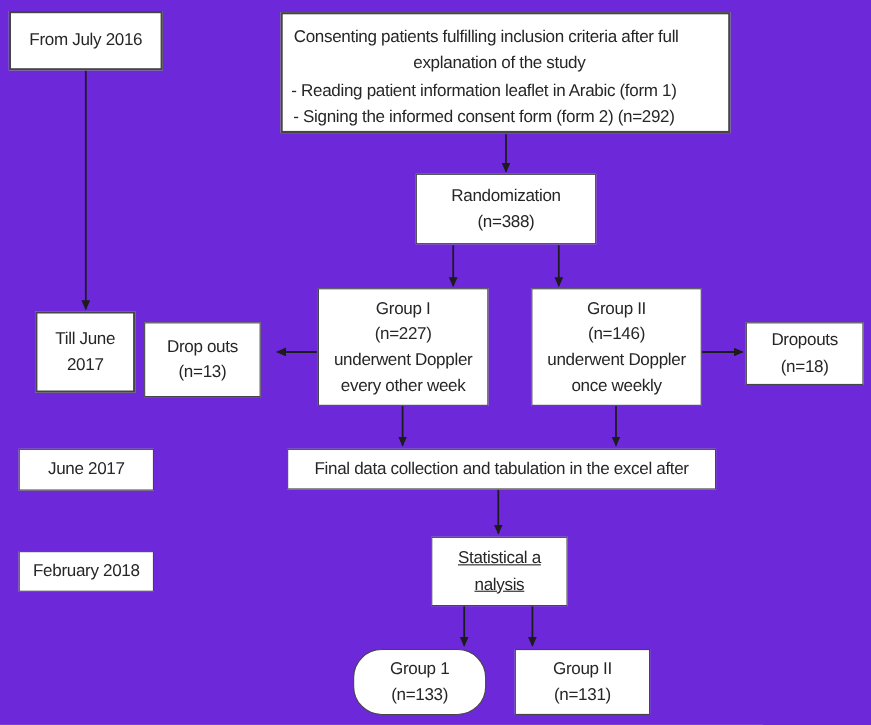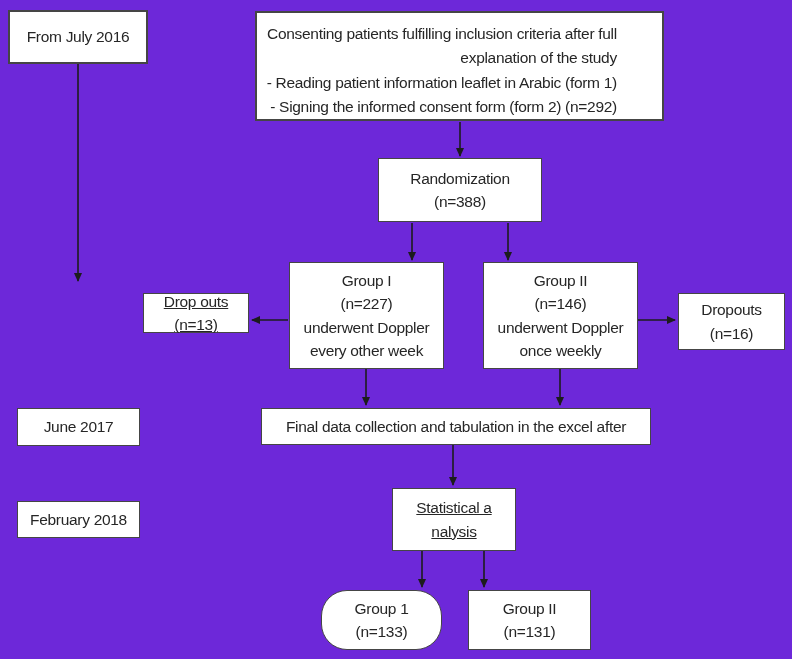--- a/index.html
+++ b/index.html
@@ -36,34 +36,34 @@
     white-space: pre-line;
     font-size: 15.5px;
     line-height: 1.5;
     letter-spacing: -0.3px;
     color: #262626;
   }
   .box.thin { border-width: 1.5px; }
   .box.hairline { border-width: 1px; }
   .box.left-align {
     justify-content: flex-start;
-    text-align: right;
+    text-align: center;
     white-space: pre;
     align-items: flex-start;
     padding: 9px 0 0 6px;
     line-height: 1.58;
   }
   
   #b-from-july   { left: 8px;   top: 10px;  width: 140px; height: 54px; }
   #b-consent     { left: 255px; top: 11px;  width: 409px; height: 110px; }
   #b-random      { left: 378px; top: 158px; width: 164px; height: 64px; }
   #b-group1      { left: 289px; top: 262px; width: 155px; height: 107px; }
   #b-group2      { left: 483px; top: 262px; width: 155px; height: 107px; }
   #b-till-june   { left: 32px;  top: 283px; width: 91px;  height: 74px; }
-  #b-dropl       { left: 143px; top: 293px; width: 106px; height: 40px; text-decoration: underline; }
+  #b-dropl       { left: 131px; top: 293px; width: 106px; height: 68px; }
   #b-dropr       { left: 678px; top: 293px; width: 107px; height: 57px; }
   #b-october     { left: 17px;  top: 408px; width: 123px; height: 38px; }
   #b-final       { left: 261px; top: 408px; width: 390px; height: 37px; }
   #b-january     { left: 17px;  top: 501px; width: 123px; height: 37px; }
   #b-stats       { left: 392px; top: 488px; width: 124px; height: 63px; text-decoration: underline; }
   #b-group1-end  { left: 321px; top: 590px; width: 121px; height: 60px; border-radius: 26px; }
   #b-group2-end  { left: 468px; top: 590px; width: 123px; height: 60px; }
 </style>
 </head>
 <body>
@@ -86,20 +86,22 @@
       <line x1="366" y1="369" x2="366" y2="405" marker-end="url(#ah)"></line>
       <line x1="560" y1="369" x2="560" y2="405" marker-end="url(#ah)"></line>
       <line x1="453" y1="445" x2="453" y2="485" marker-end="url(#ah)"></line>
       <line x1="422" y1="551" x2="422" y2="587" marker-end="url(#ah)"></line>
       <line x1="484" y1="551" x2="484" y2="587" marker-end="url(#ah)"></line>
     </g>
   </svg>
 
   <div class="box" id="b-from-july">From July 2016</div>
 
+  <div class="box" id="b-till-june">Till June
+2017</div>
 
   <div class="box hairline" id="b-october">June 2017</div>
 
   <div class="box hairline" id="b-january">February 2018</div>
 
   <div class="box left-align" id="b-consent"> Consenting patients fulfilling inclusion criteria after full
        explanation of the study
 - Reading patient information leaflet in Arabic (form 1)
 - Signing the informed consent form (form 2) (n=292)</div>
 
@@ -113,21 +115,21 @@
 
   <div class="box thin" id="b-group2">Group II
 (n=146)
 underwent Doppler
 once weekly</div>
 
   <div class="box thin" id="b-dropl">Drop outs
 (n=13)</div>
 
   <div class="box thin" id="b-dropr">Dropouts
-(n=16)</div>
+(n=18)</div>
 
   <div class="box hairline" id="b-final">Final data collection and tabulation in the excel after</div>
 
   <div class="box thin" id="b-stats">Statistical a
 nalysis</div>
 
   <div class="box thin" id="b-group1-end">Group 1
 (n=133)</div>
 
   <div class="box thin" id="b-group2-end">Group II

